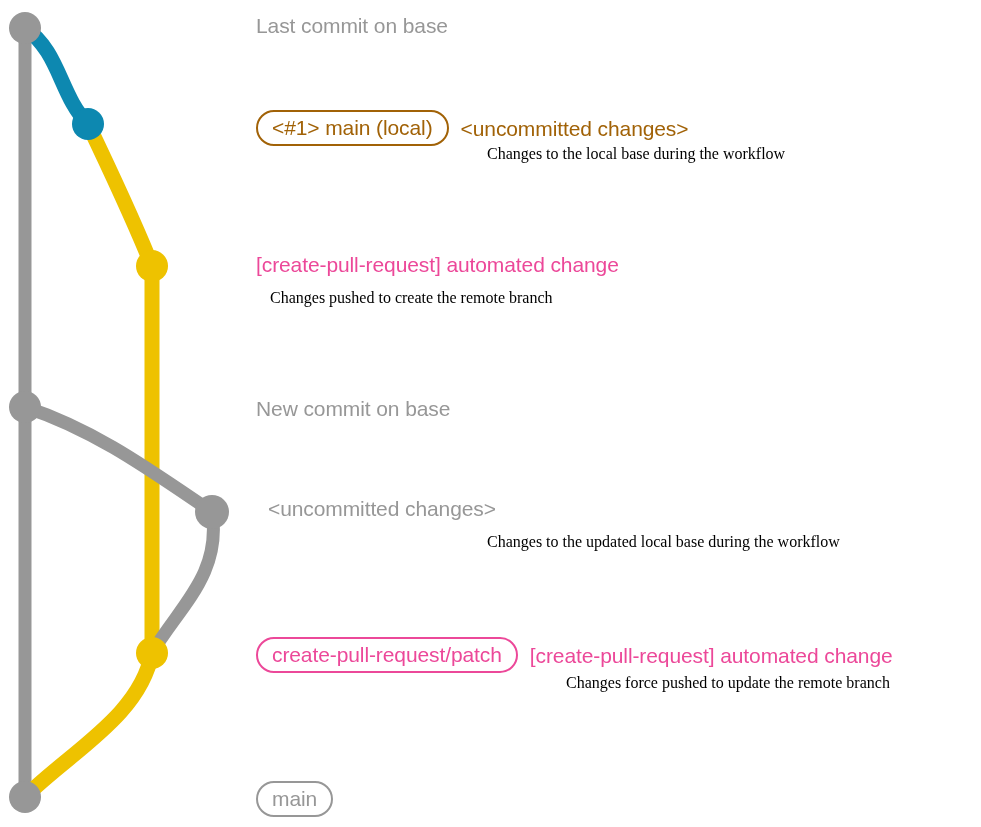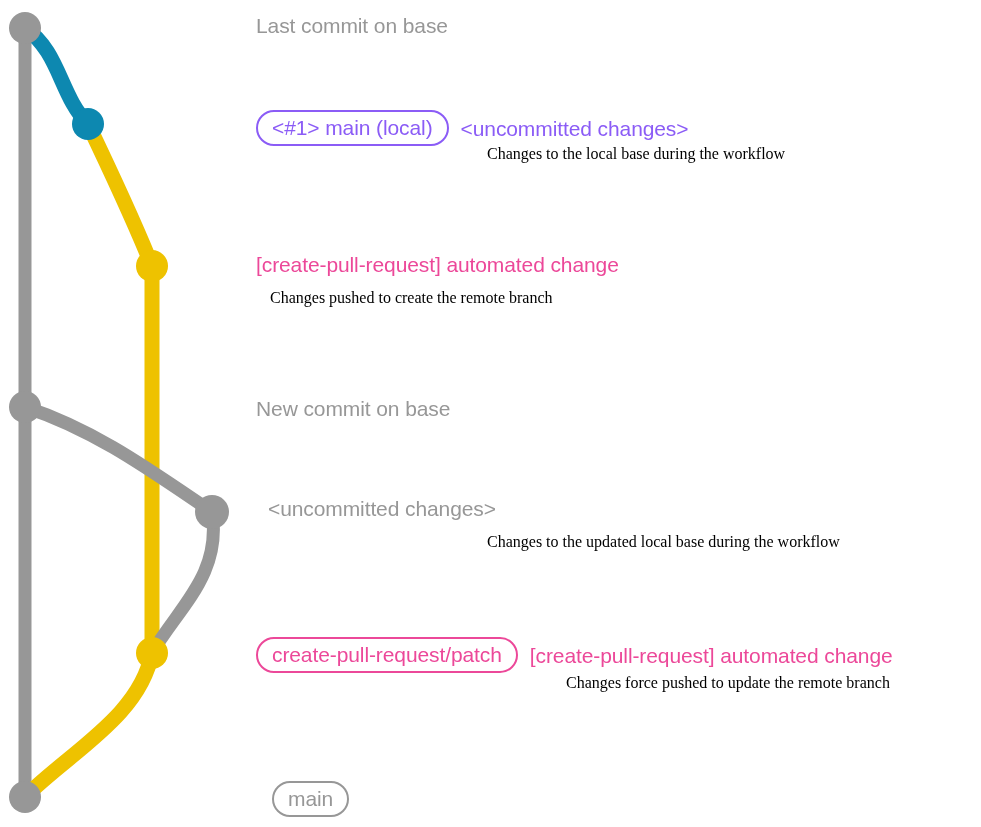--- a/index.html
+++ b/index.html
@@ -57,21 +57,21 @@
 
   .desc {
     position: absolute;
     font-family: "Liberation Serif", serif;
     font-size: 16px;
     color: #000000;
     white-space: nowrap;
   }
 
   
-  .c-teal   { color: #8b5cf6; }
+  .c-teal   { color: #a16207; }
   .c-yellow { color: #ec4899; }
   .c-gray   { color: #979797; }
 </style>
 </head>
 <body>
 
 <svg id="graph-canvas" viewBox="0 0 981 827" xmlns="http://www.w3.org/2000/svg">
 
   <path d="M 25 28 L 25 797" fill="none" stroke="#979797" stroke-width="13" stroke-linecap="round"></path>
 
@@ -119,15 +119,15 @@
   <span class="subject c-gray">&lt;uncommitted changes&gt;</span>
 </div>
 <div class="desc" style="left:487px; top:533px;">Changes to the updated local base during the workflow</div>
 
 <div class="commit-line" style="left:256px; top:637px;">
   <span class="pill c-yellow">create-pull-request/patch</span>
   <span class="subject c-yellow">[create-pull-request] automated change</span>
 </div>
 <div class="desc" style="left:566px; top:674px;">Changes force pushed to update the remote branch</div>
 
-<div class="commit-line" style="left:272px; top:781px;">
+<div class="commit-line" style="left:256px; top:781px;">
   <span class="pill c-gray">main</span>
 </div>
 
 </body></html>

